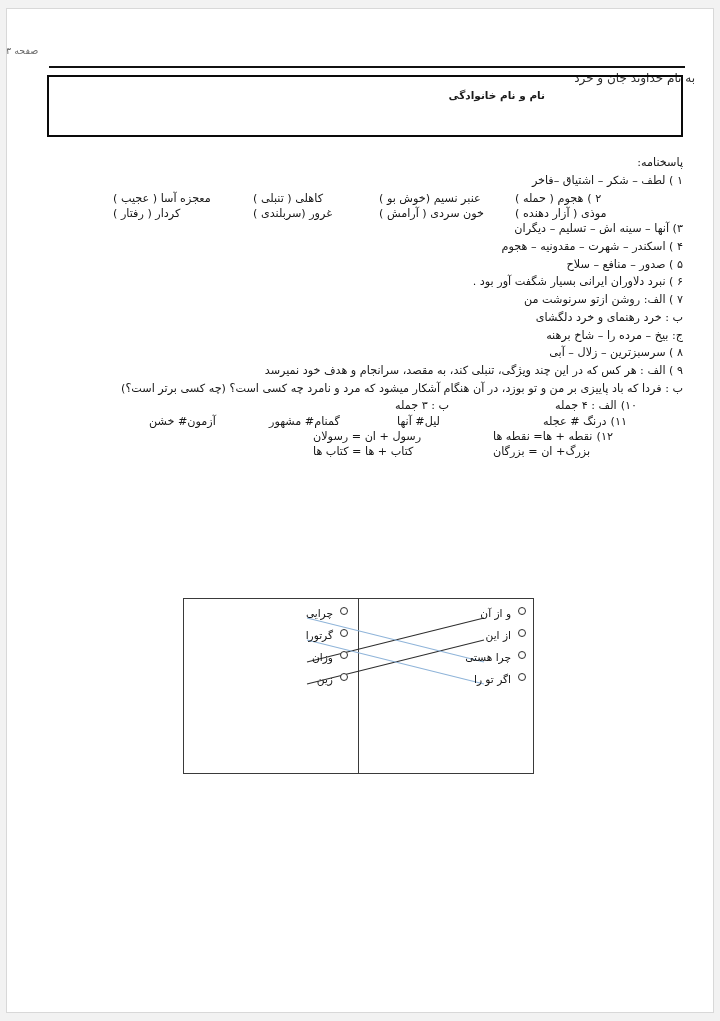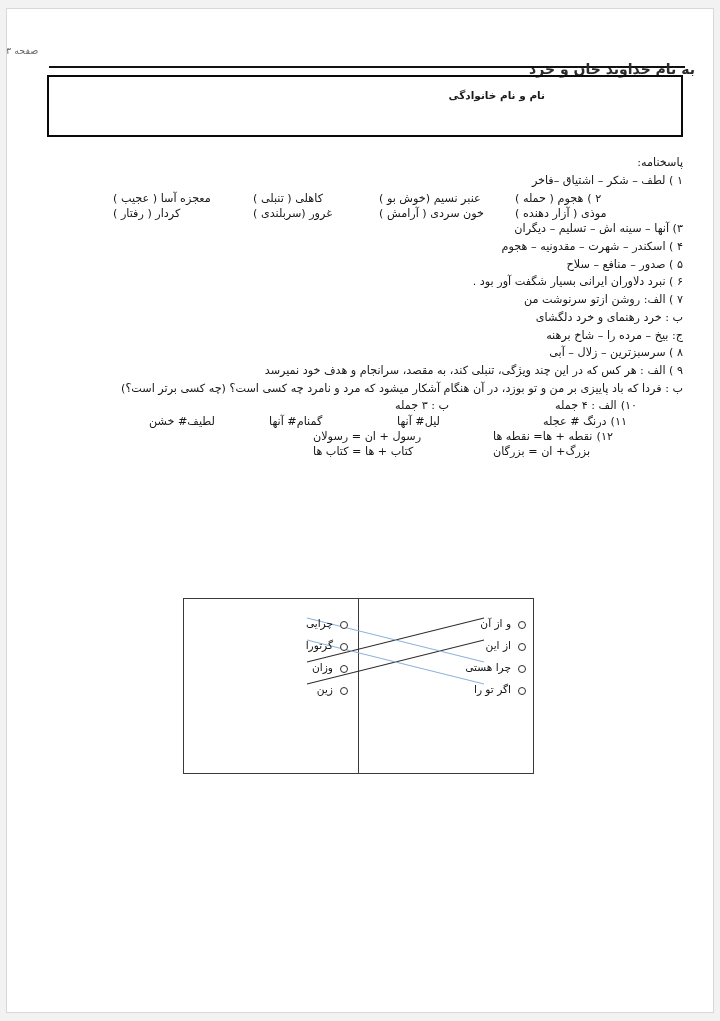--- a/index.html
+++ b/index.html
@@ -60,23 +60,23 @@
   .title-rule {
     position: absolute;
     left: 42px;
     right: 28px;
     top: 57px;
     border-top: 2.5px solid #111;
   }
   .bismillah {
     position: absolute;
     right: 18px;
-    top: 52px;
-    font-size: 14px;
-    font-weight: bold;
+    top: 62px;
+    font-size: 12px;
+    font-weight: normal;
     color: #2b2b2b;
     direction: rtl;
   }
   .name-field {
     position: absolute;
     right: 168px;
     top: 80px;
     font-size: 10.5px;
     font-weight: bold;
     color: #1b1b1b;
@@ -168,21 +168,21 @@
     position: absolute;
     top: 9px;
     direction: rtl;
     font-size: 10.6px;
     color: #141414;
   }
   .match-col.right { right: 8px; width: 150px; }
   .match-col.left  { right: 186px; width: 140px; }
   .match-item {
     display: flex;
-    align-items: flex-end;
+    align-items: flex-start;
     height: 22px;
     white-space: nowrap;
   }
   .bullet {
     display: inline-block;
     width: 6px;
     height: 6px;
     border: 1px solid #2d2d2d;
     border-radius: 50%;
     margin-left: 7px;
@@ -248,22 +248,22 @@
           <span class="idx">۱۰)</span><span>الف : ۴ جمله</span>
         </div>
         <div class="cell">ب : ۳ جمله</div>
       </div>
 
       <div class="cols q11">
         <div class="cell">
           <span class="idx">۱۱)</span><span>درنگ  #  عجله</span>
         </div>
         <div class="cell">لیل# آنها</div>
-        <div class="cell">گمنام# آنها</div>
-        <div class="cell">لطیف# خشن</div>
+        <div class="cell">گمنام# مشهور</div>
+        <div class="cell">آزمون# خشن</div>
       </div>
 
       <div class="cols q12">
         <div class="cell">
           <span class="idx">۱۲)</span><span>نقطه + ها= نقطه ها</span>
         </div>
         <div class="cell">رسول + ان = رسولان</div>
       </div>
 
       <div class="cols q12">

